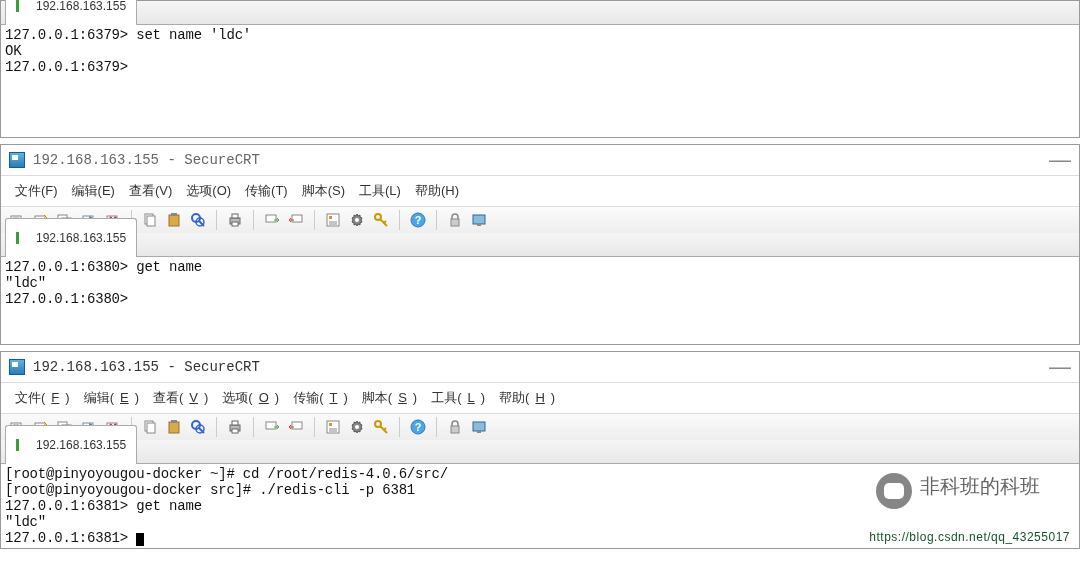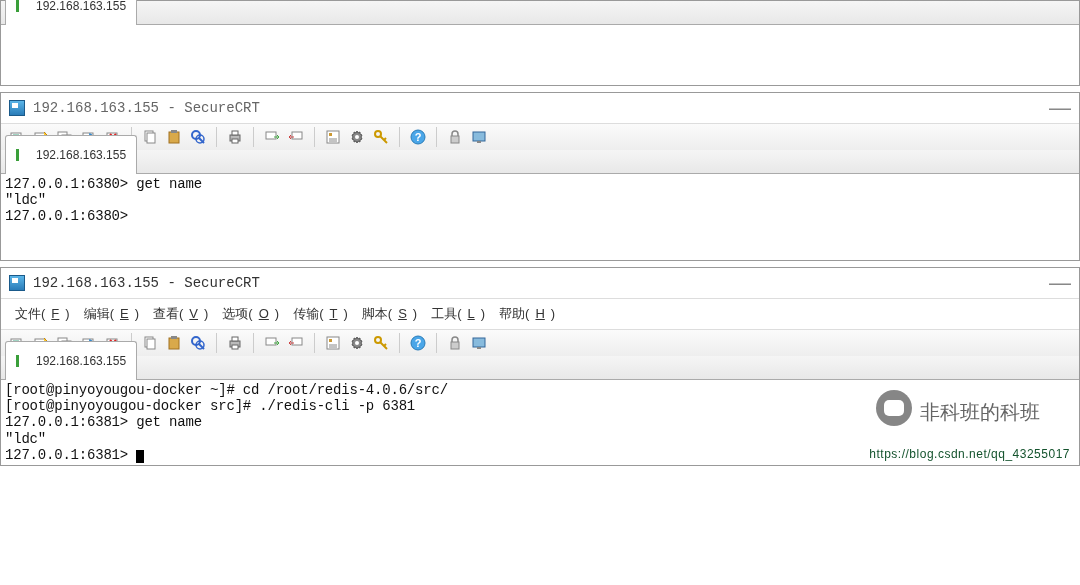--- a/index.html
+++ b/index.html
@@ -116,21 +116,21 @@
   background: #ccc;
   margin: 0 4px;
 }
 
 
 .watermark-logo {
   position: absolute;
   right: 40px;
   bottom: 40px;
   display: flex;
-  align-items: flex-end;
+  align-items: flex-start;
   gap: 8px;
   color: #555;
   font-size: 20px;
   font-weight: 400;
   opacity: 0.9;
 }
 .wm-circle {
   width: 36px;height:36px;border-radius:50%;
   background:#7a7a7a;display:flex;align-items:center;justify-content:center;
 }
@@ -147,34 +147,47 @@
 </head>
 <body>
 
 <div class="section">
   <div class="tabbar">
     <div class="tab">
       <span class="bar"></span>
       <span>192.168.163.155</span>
     </div>
   </div>
+  <div class="terminal">127.0.0.1:6379&gt; set name 'ldc'
+OK
+127.0.0.1:6379&gt;</div>
   <div style="height:60px"></div>
 </div>
 
 <div class="gap"></div>
 
 <div class="section">
   <div class="titlebar">
     <div class="left">
       <span class="title-icon"></span>
       <span>192.168.163.155 - SecureCRT</span>
     </div>
     <span class="dash">—</span>
   </div>
 
+  <div class="menubar">
+    <span>文件(F)</span>
+    <span>编辑(E)</span>
+    <span>查看(V)</span>
+    <span>选项(O)</span>
+    <span>传输(T)</span>
+    <span>脚本(S)</span>
+    <span>工具(L)</span>
+    <span>帮助(H)</span>
+  </div>
 
   <div class="toolbar">
     <span class="tb">
         <svg width="16" height="16">
           <rect x="2" y="4" width="10" height="8" fill="#fff" stroke="#888"></rect>
           <path d="M4 6 L10 6 M4 8 L10 8" stroke="#4a8"></path>
           <circle cx="12" cy="11" r="3" fill="#6c6" stroke="#393"></circle>
         </svg>
       </span>
     <span class="tb">

